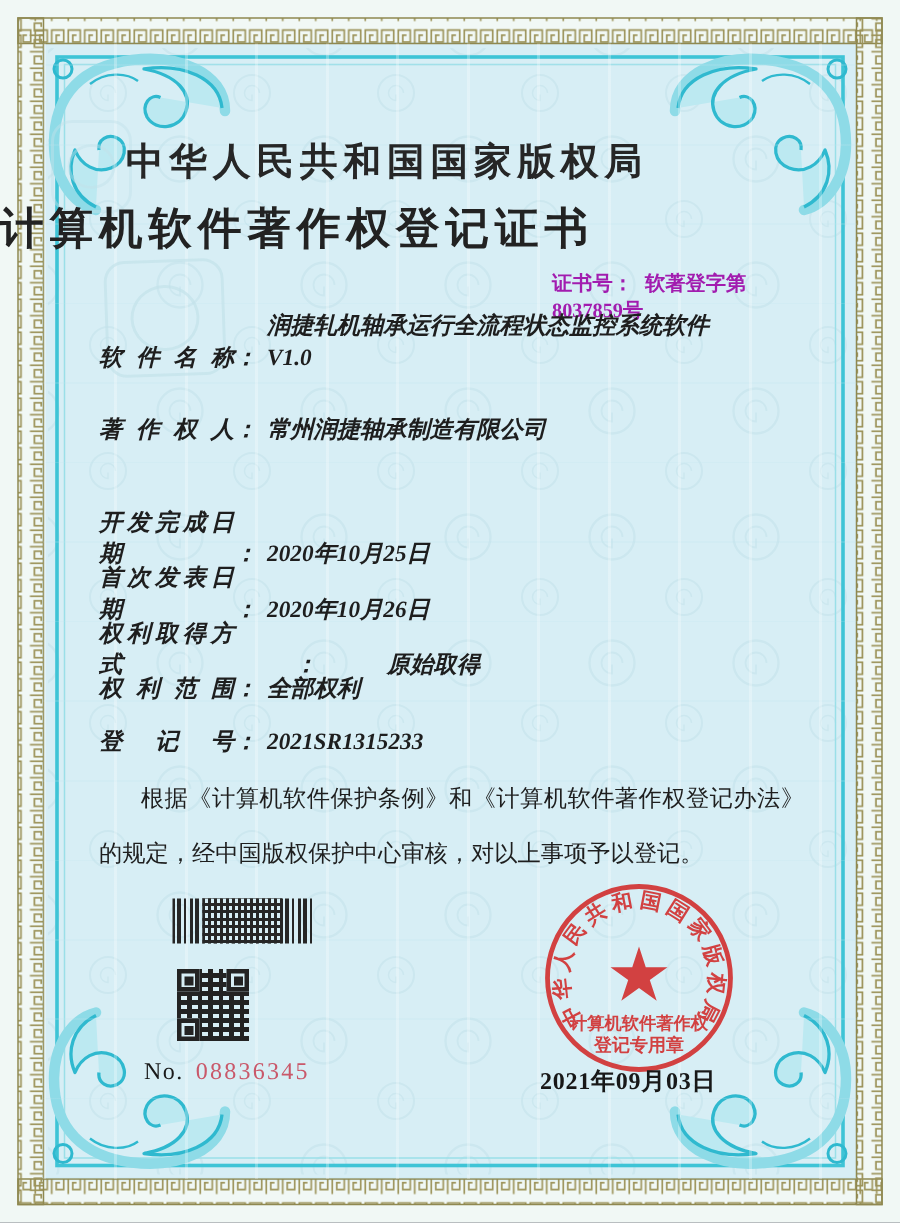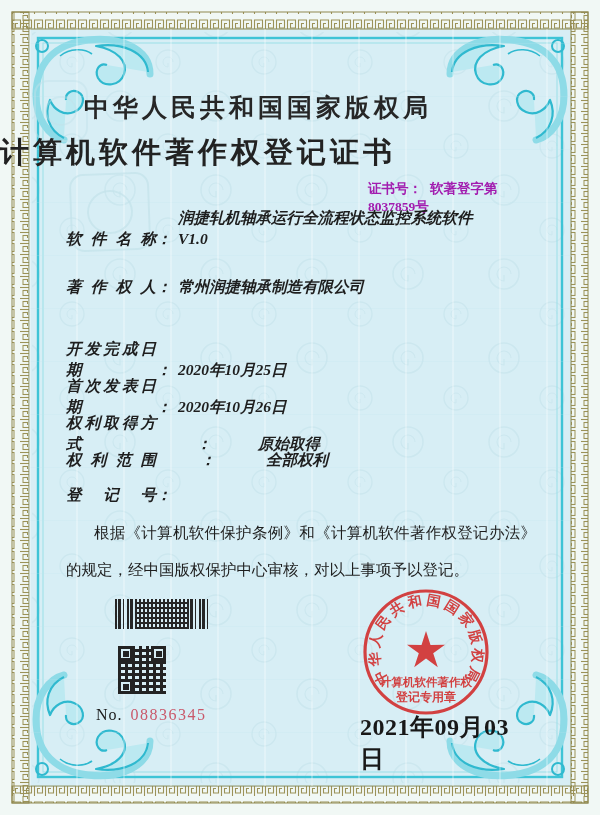--- a/index.html
+++ b/index.html
@@ -38,21 +38,21 @@
   .cert-no{position:absolute;left:368px;top:180px;font-size:13.5px;font-weight:700;color:#a21caf;}
   .cert-no .lbl{margin-right:8px;}
 
   .field-row{position:absolute;left:66px;display:flex;align-items:flex-end;
     font-size:15.5px;font-weight:700;color:var(--text);line-height:21px;font-style:italic;}
   .f-label{display:inline-block;width:90px;text-align:justify;text-align-last:justify;white-space:normal;}
   .f-colon{width:16px;}
   .f-value{margin-left:6px;max-width:360px;}
   .f-value .v2{display:block;}
   .r1{top:207px;} .r2{top:276px;} .r3{top:338px;} .r4{top:375px;}
-  .r5{top:412px;gap:40px;} .r6{top:449px;gap:44px;} .r7{top:484px;}
+  .r5{top:412px;gap:40px;} .r6{top:449px;} .r7{top:484px;}
 
   .statement{position:absolute;left:66px;top:514px;width:470px;
     font-size:15.5px;font-weight:400;line-height:37px;text-indent:1.8em;
     text-align:justify;color:var(--text);}
 
   .barcode{position:absolute;left:115px;top:599px;width:93px;height:30px;
     background:
       repeating-linear-gradient(90deg,#262626 0 2px,transparent 2px 3px,#262626 3px 6px,transparent 6px 8px,#262626 8px 9px,transparent 9px 12px);}
   .barcode::before{content:"";position:absolute;left:20px;right:20px;top:0;bottom:0;
     background-color:var(--paper);
@@ -65,21 +65,21 @@
       repeating-linear-gradient(0deg,#232323 0 3px,transparent 3px 6px),
       repeating-linear-gradient(90deg,#232323 0 3px,transparent 3px 7px);}
   .qr .finder{position:absolute;width:9px;height:9px;border:3px solid #232323;background:var(--paper);}
   .qr .finder::after{content:"";position:absolute;left:1.5px;top:1.5px;width:6px;height:6px;background:#232323;}
   .qr .f-tl{left:0;top:0;} .qr .f-tr{right:0;top:0;} .qr .f-bl{left:0;bottom:0;}
 
   .serial{position:absolute;left:96px;top:706px;font-size:16px;font-weight:400;color:#1a1a1a;letter-spacing:1px;}
   .serial .num{color:var(--serial-red);margin-left:8px;letter-spacing:1.5px;}
 
   .seal{position:absolute;left:356px;top:582px;width:140px;height:140px;z-index:4;opacity:.93;}
-  .issue-date{position:absolute;left:360px;top:711px;font-size:24px;font-weight:700;color:#181818;letter-spacing:.5px;z-index:5;}
+  .issue-date{position:absolute;left:360px;top:711px;font-size:16px;font-weight:700;color:#181818;letter-spacing:.5px;z-index:5;}
 </style>
 </head>
 <body>
 
 <div class="page">
 
   <svg class="border-svg" width="600" height="815" viewBox="0 0 600 815" aria-hidden="true">
     <defs>
       <pattern id="gkh" width="11" height="17" patternUnits="userSpaceOnUse">
         <path d="M1.5 14 V3 H9.5 V11 H4.5 V6.5 H7" fill="none" stroke="var(--meander,#9b9258)" stroke-width="1.1"></path>
@@ -163,20 +163,21 @@
       <span class="f-value">原始取得</span>
     </div>
     <div class="field-row r6">
       <span class="f-label">权 利 范 围</span>
       <span class="f-colon">：</span>
       <span class="f-value">全部权利</span>
     </div>
     <div class="field-row r7">
       <span class="f-label">登 记 号</span>
       <span class="f-colon">：</span>
+      <span class="f-value">2021SR1315233</span>
     </div>
 
     <div class="statement">根据《计算机软件保护条例》和《计算机软件著作权登记办法》的规定，经中国版权保护中心审核，对以上事项予以登记。</div>
 
     <div class="barcode"></div>
     <div class="qr">
       <div class="finder f-tl"></div>
       <div class="finder f-tr"></div>
       <div class="finder f-bl"></div>
     </div>

